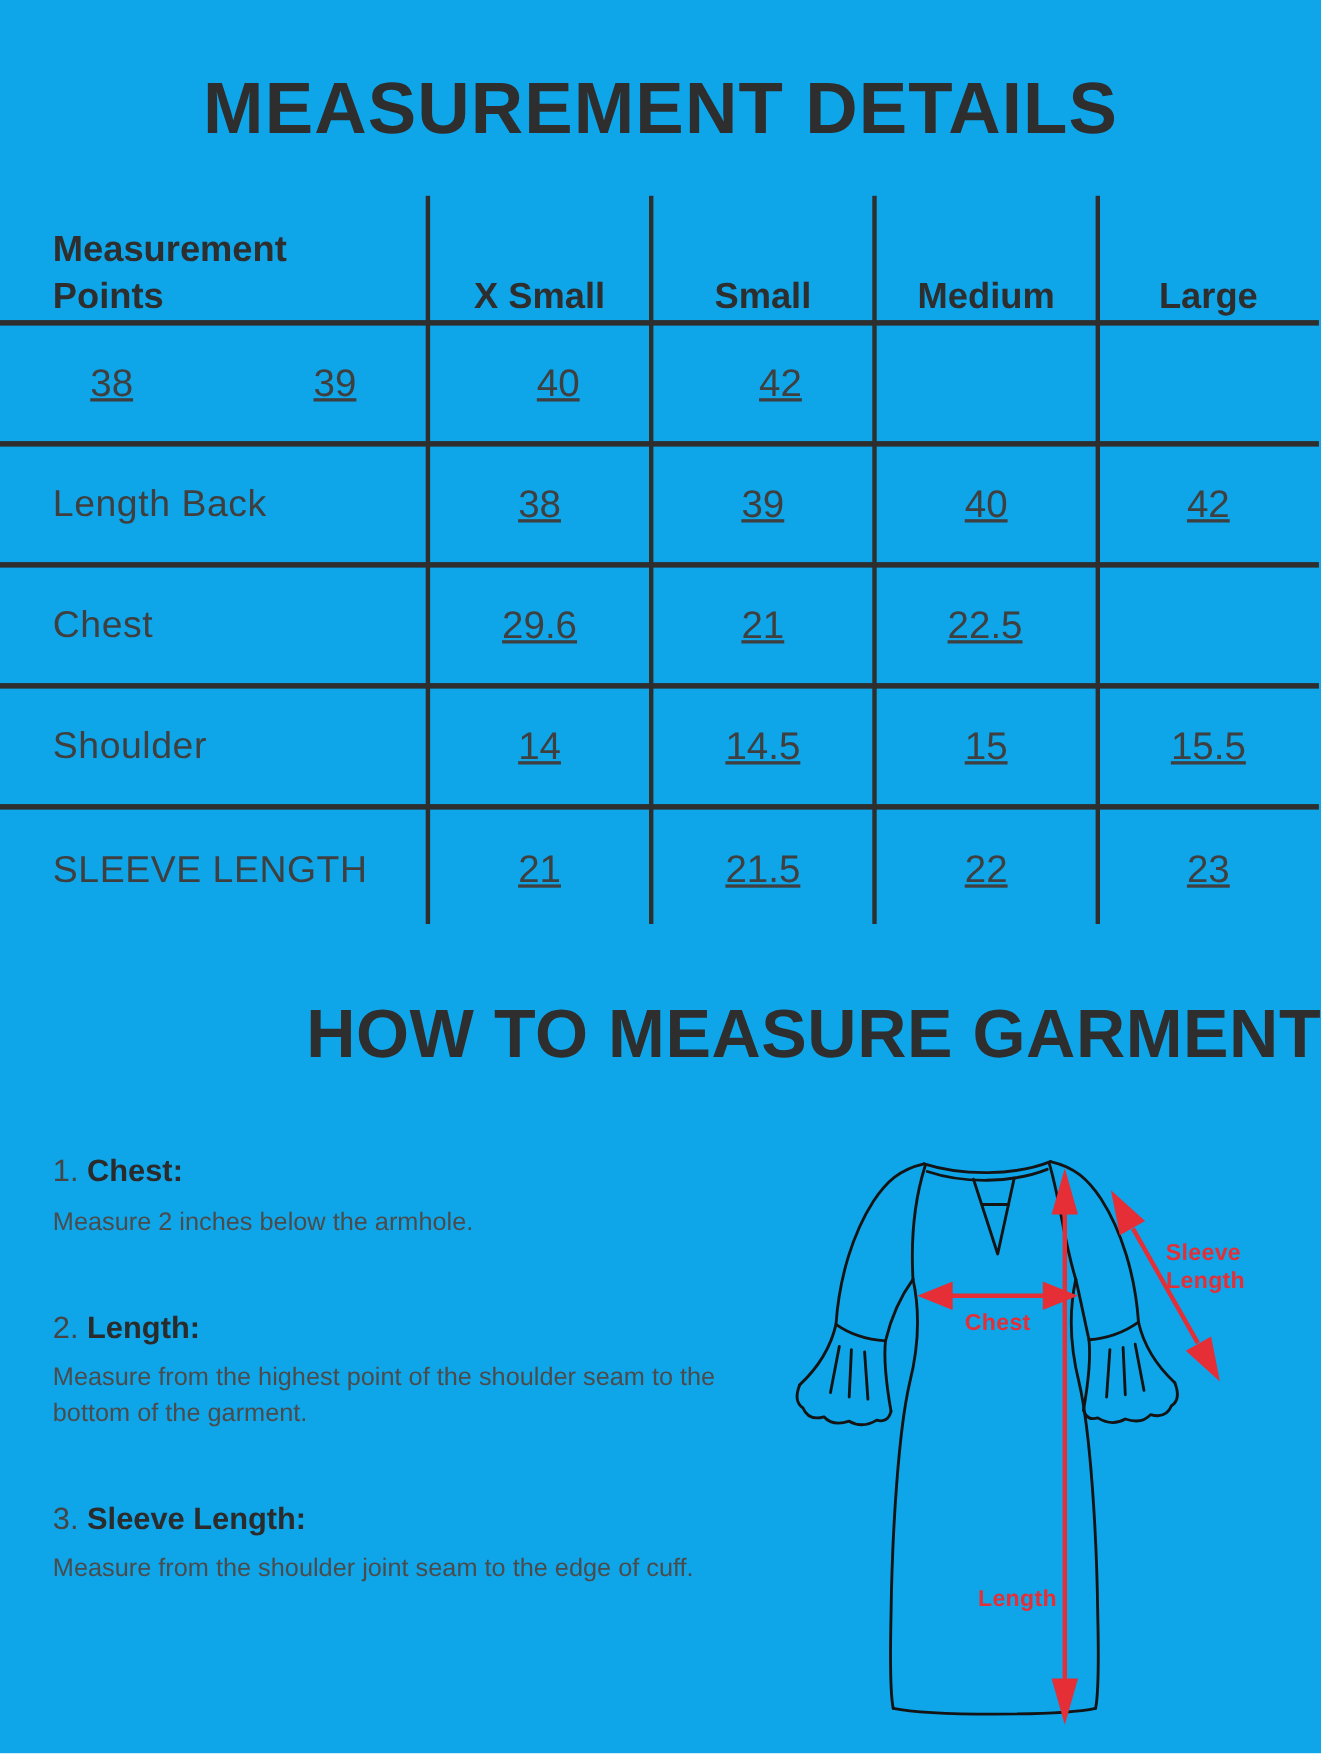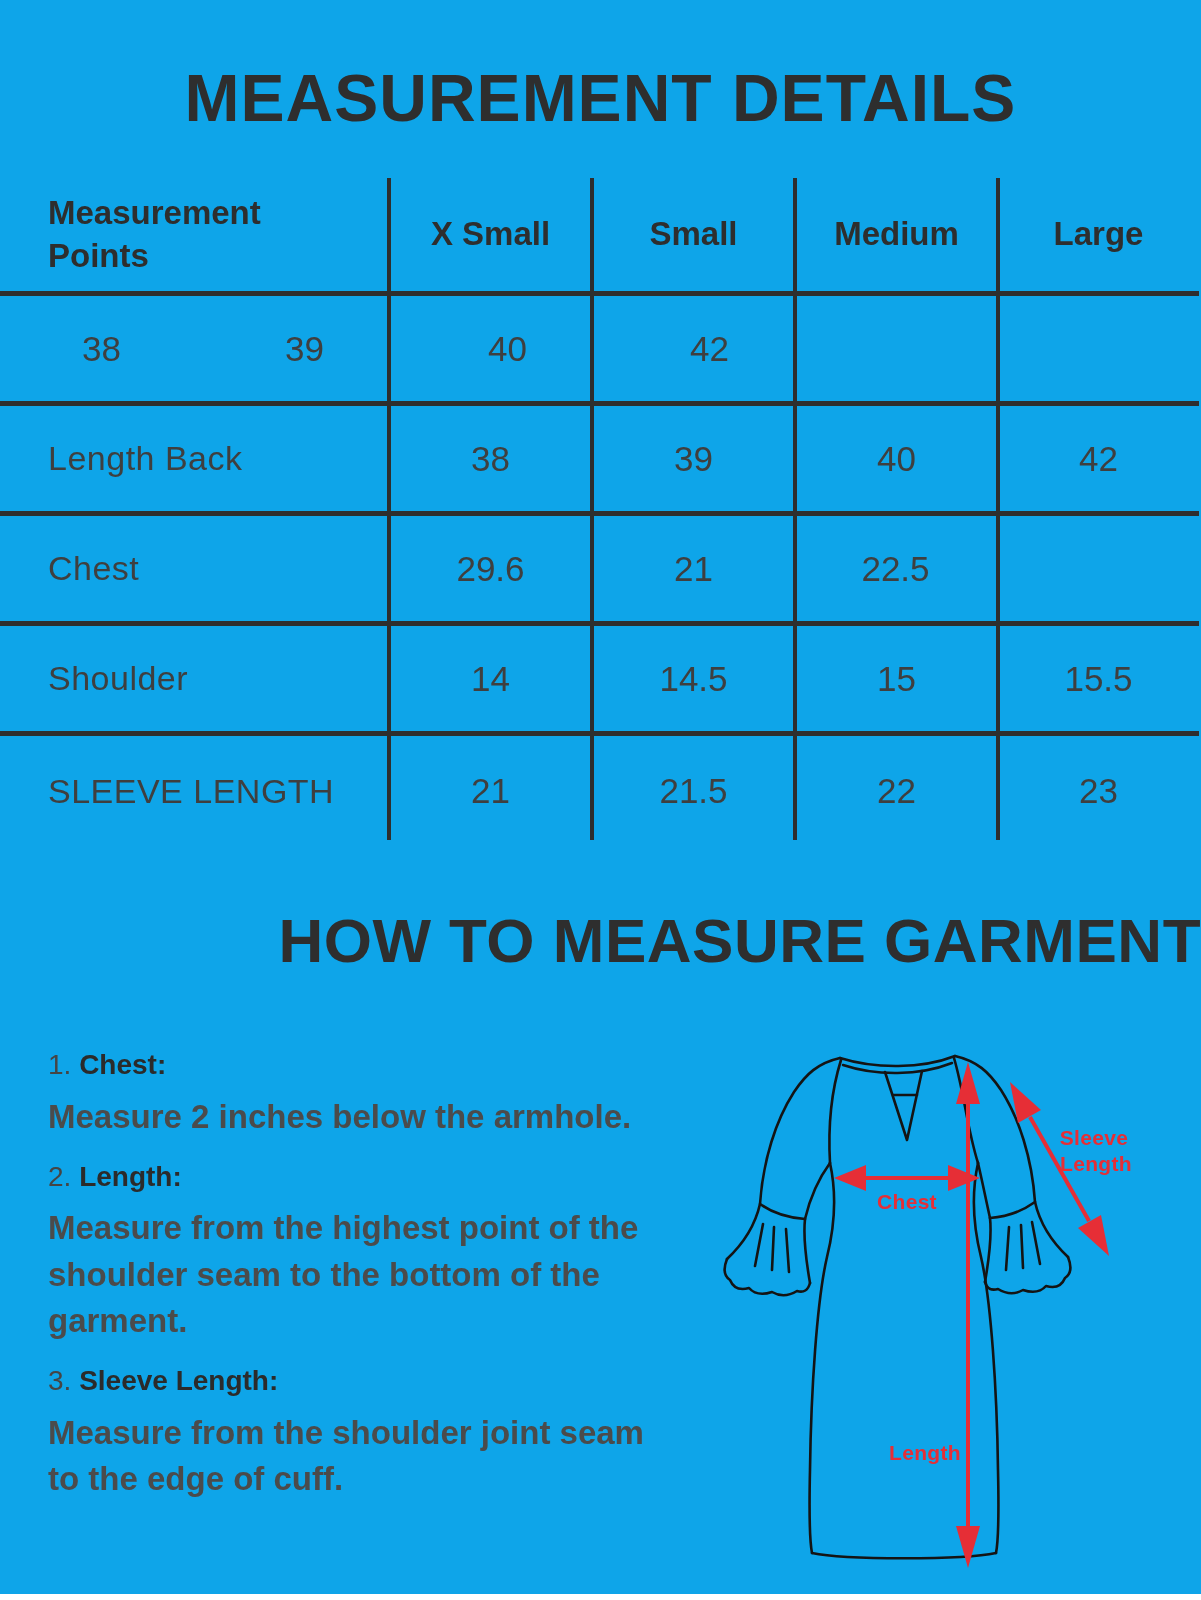--- a/index.html
+++ b/index.html
@@ -10,49 +10,49 @@
   .main-title {
     position:absolute; top:60px; left:0; width:100%;
     text-align:center; font-size:66px; font-weight:800;
     color:#2e2e2e; letter-spacing:1px;
   }
 
   
   .size-table { position:absolute; left:0; top:178px; width:1199px; }
   .tr { display:flex; align-items:center; }
   .tr.bordered { border-bottom:5px solid #2e2e2e; }
-  .tr.thead { height:118px; }
+  .tr.thead { height:118px;align-items:flex-end; }
   .tr.data { height:110px; }
   .td { flex:0 0 auto; }
   .c0 { width:389px; padding-left:48px; }
   .c1,.c2,.c3,.c4 { width:203px; text-align:center; }
   .c4 { width:201px; }
   .th-text { font-size:33px; font-weight:700; color:#2e2e2e; line-height:1.3; }
   .c0 .th-text { display:inline-block; max-width:290px; }
   .row-label { font-size:34px; font-weight:400; color:#3f3f3f; letter-spacing:0.5px; }
-  .row-value { font-size:35px; font-weight:400; color:#3f3f3f; }
+  .row-value { font-size:35px; font-weight:400; color:#3f3f3f;text-decoration:underline; }
 
   .vline {
     position:absolute; top:178px; width:4px; height:662px; background:#2e2e2e;
   }
   .vl1 { left:387px; } .vl2 { left:590px; } .vl3 { left:793px; } .vl4 { left:996px; }
 
   
   .section-title {
     position:absolute; top:905px; left:0; width:100%;
     text-align:right; font-size:62px; font-weight:800;
     color:#2e2e2e; letter-spacing:0.5px;
   }
 
   .instructions { position:absolute; left:48px; top:1048px; width:640px; }
-  .inst + .inst { margin-top:20px; }
+  .inst + .inst { margin-top:64px; }
   .inst-head { font-size:28px; line-height:1.2; margin-bottom:12px; }
   .inst-num { font-weight:400; color:#454545; }
   .inst-label { font-weight:700; color:#2b2b2b; }
-  .inst-body { font-size:33px; font-weight:700; color:#4b4b4b; line-height:1.4; max-width:632px; }
+  .inst-body { font-size:23px; font-weight:400; color:#4b4b4b; line-height:1.4; max-width:632px; }
 
   
   .diagram { position:absolute; left:660px; top:1000px; width:541px; height:600px; }
   .diagram svg { display:block; }
   .red-label { font-weight:700; letter-spacing:0.3px; }
 </style>
 </head>
 <body>
 
 <div id="page">

